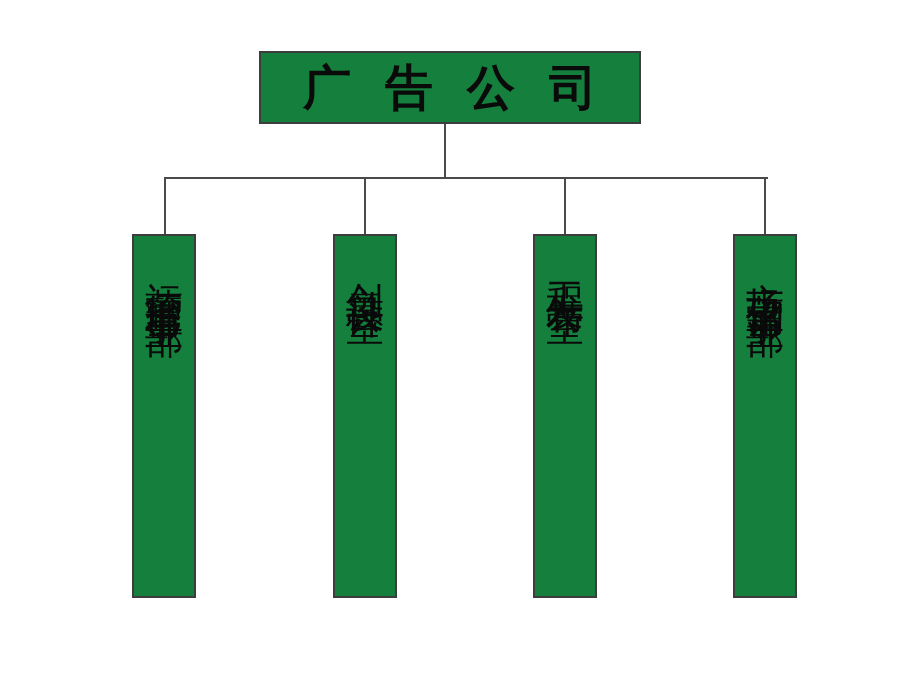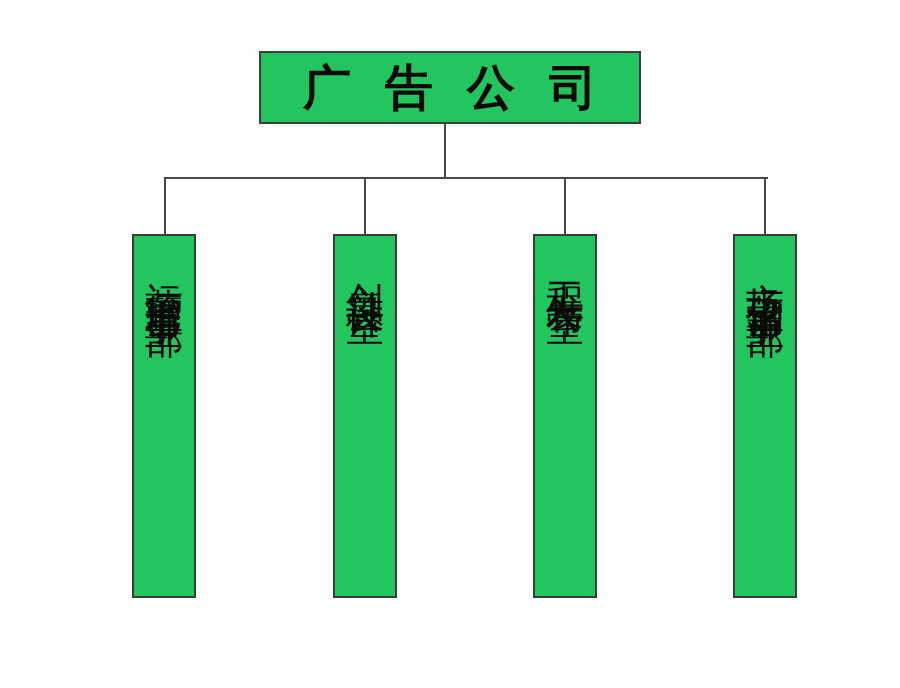--- a/index.html
+++ b/index.html
@@ -12,21 +12,21 @@
     width: 900px;
     height: 688px;
     background: var(--background, #ffffff);
     overflow: hidden;
     font-family: "Liberation Sans", "DejaVu Sans", sans-serif;
   }
   .node {
     position: absolute;
     box-sizing: border-box;
     border: 2px solid var(--box-border, #3d3d3d);
-    background: #22c55e;
+    background: #15803d;
   }
   .root {
     left: 259px;
     top: 51px;
     width: 382px;
     height: 73px;
     display: flex;
     align-items: center;
     justify-content: center;
   }

